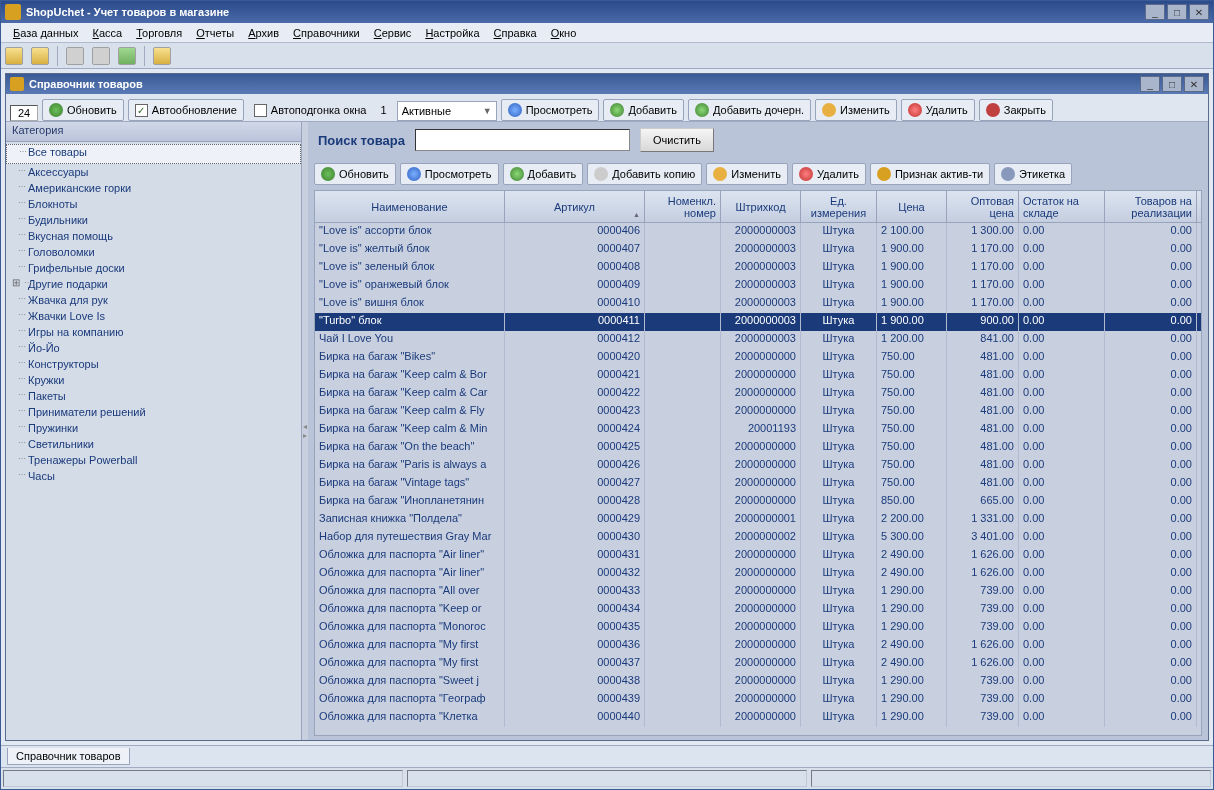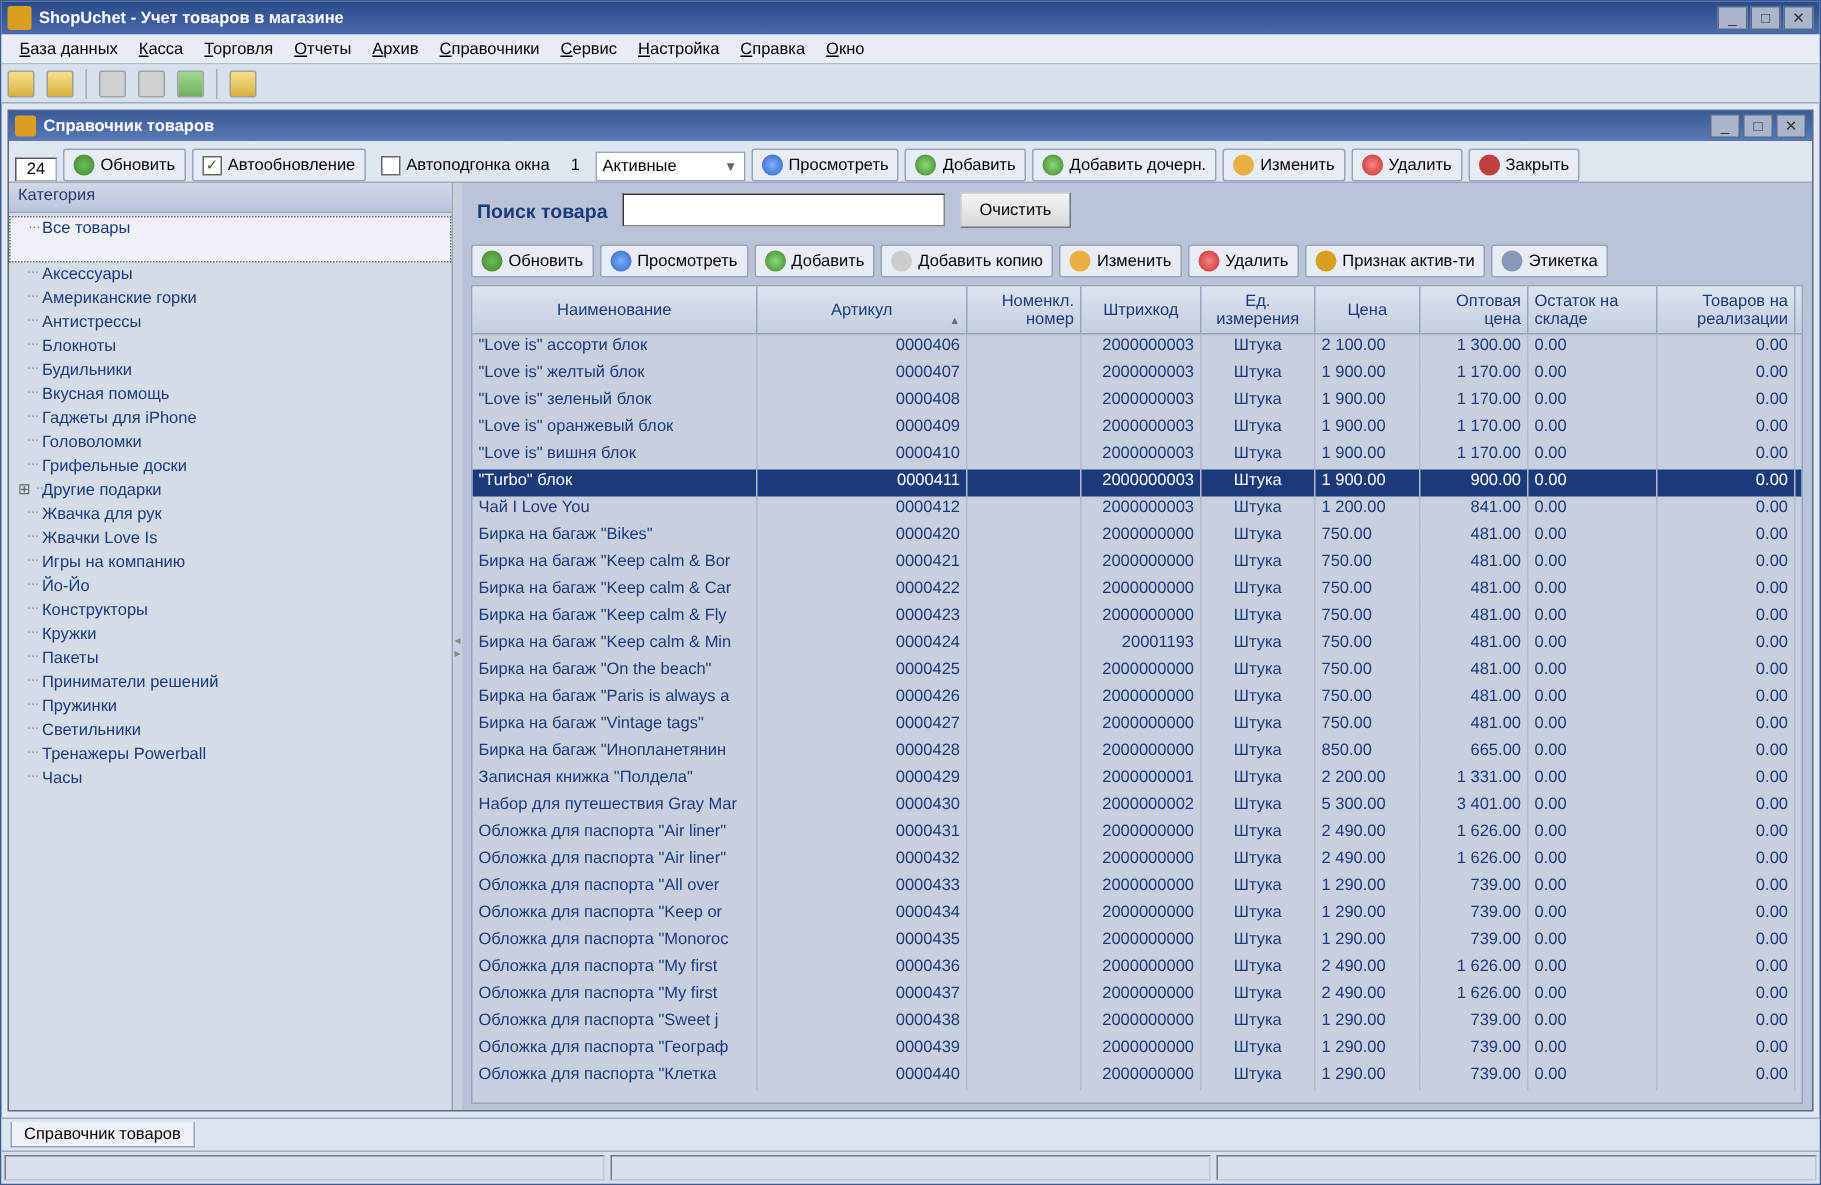--- a/index.html
+++ b/index.html
@@ -35,21 +35,21 @@
 .i-checkbox { width: 13px; height: 13px; border: 1px solid #666; background: #fff; display: inline-block; }
 .i-checked::after { content: "✓"; font-size: 10px; color: #2a6020; display: block; line-height: 11px; text-align: center; }
 .numbox { width: 28px; text-align: center; border: 1px inset #aaa; background: #fff; padding: 1px; }
 .dropdown { border: 1px solid #98a4bc; background: #fff; height: 20px; display: inline-flex; align-items: center; padding: 0 4px; min-width: 100px; }
 .dropdown .dd { margin-left: auto; font-size: 9px; color: #666; }
 .body { flex: 1; display: flex; min-height: 0; }
 .sidebar { width: 296px; background: #d4dce8; border-right: 1px solid #98a4bc; display: flex; flex-direction: column; }
 .sidehdr { height: 20px; background: linear-gradient(#d0d8e8,#bac4da); border-bottom: 1px solid #98a4bc; color: #2a3a6a; padding: 2px 6px; font-weight: normal; }
 .sidelist { flex: 1; overflow: auto; padding: 2px 0;}
 .sideitem { padding: 2px 6px 2px 22px; color: #1a3a7a; cursor: pointer; white-space: nowrap; position: relative; }
-.sideitem.sel { border: 1px dotted #666; background: #eef2f8; padding: 1px 5px 16px 21px; }
+.sideitem.sel { border: 1px dotted #666; background: #eef2f8; padding: 1px 5px 5px 21px; }
 .sideitem.hasplus::before { content: "⊞"; position: absolute; left: 6px; top: 1px; color: #666; font-size: 10px;}
 .sideitem::after { content: "⋯"; position: absolute; left: 12px; top: 2px; color: #888; font-size: 8px;}
 .sideitem.hasplus::after{ left: 18px; }
 .main { flex: 1; display: flex; flex-direction: column; background: #bac4d8; min-width: 0; }
 .searchbar { height: 36px; display: flex; align-items: center; padding: 4px 10px; gap: 10px; }
 .searchlbl { color: #1a3a7a; font-size: 13px; font-weight: bold; }
 .searchinput { width: 215px; height: 22px; border: 1px inset #888; background: #fff; padding: 0 4px;}
 .btn3d { height: 24px; border: 1px outset #ccc; background: linear-gradient(#f5f5f5,#d8d8d8); padding: 0 12px; cursor: pointer; }
 .toolbar3 { height: 32px; padding: 3px 6px; display: flex; align-items: center; gap: 4px; }
 .gridwrap { flex: 1; margin: 0 6px 4px 6px; border: 1px solid #98a4bc; background: #c8d0e0; display: flex; flex-direction: column; min-height: 0; position: relative;}
@@ -167,25 +167,23 @@
         </span>
     </div>
 
     <div class="body">
       <div class="sidebar">
         <div class="sidehdr">Категория</div>
         <div class="sidelist" id="sidelist">
             <div class="sideitem sel">Все товары</div>
             <div class="sideitem">Аксессуары</div>
             <div class="sideitem">Американские горки</div>
-            <div class="sideitem">Антистрессы</div>
             <div class="sideitem">Блокноты</div>
             <div class="sideitem">Будильники</div>
             <div class="sideitem">Вкусная помощь</div>
-            <div class="sideitem">Гаджеты для iPhone</div>
             <div class="sideitem">Головоломки</div>
             <div class="sideitem">Грифельные доски</div>
             <div class="sideitem hasplus">Другие подарки</div>
             <div class="sideitem">Жвачка для рук</div>
             <div class="sideitem">Жвачки Love Is</div>
             <div class="sideitem">Игры на компанию</div>
             <div class="sideitem">Йо-Йо</div>
             <div class="sideitem">Конструкторы</div>
             <div class="sideitem">Кружки</div>
             <div class="sideitem">Пакеты</div>

